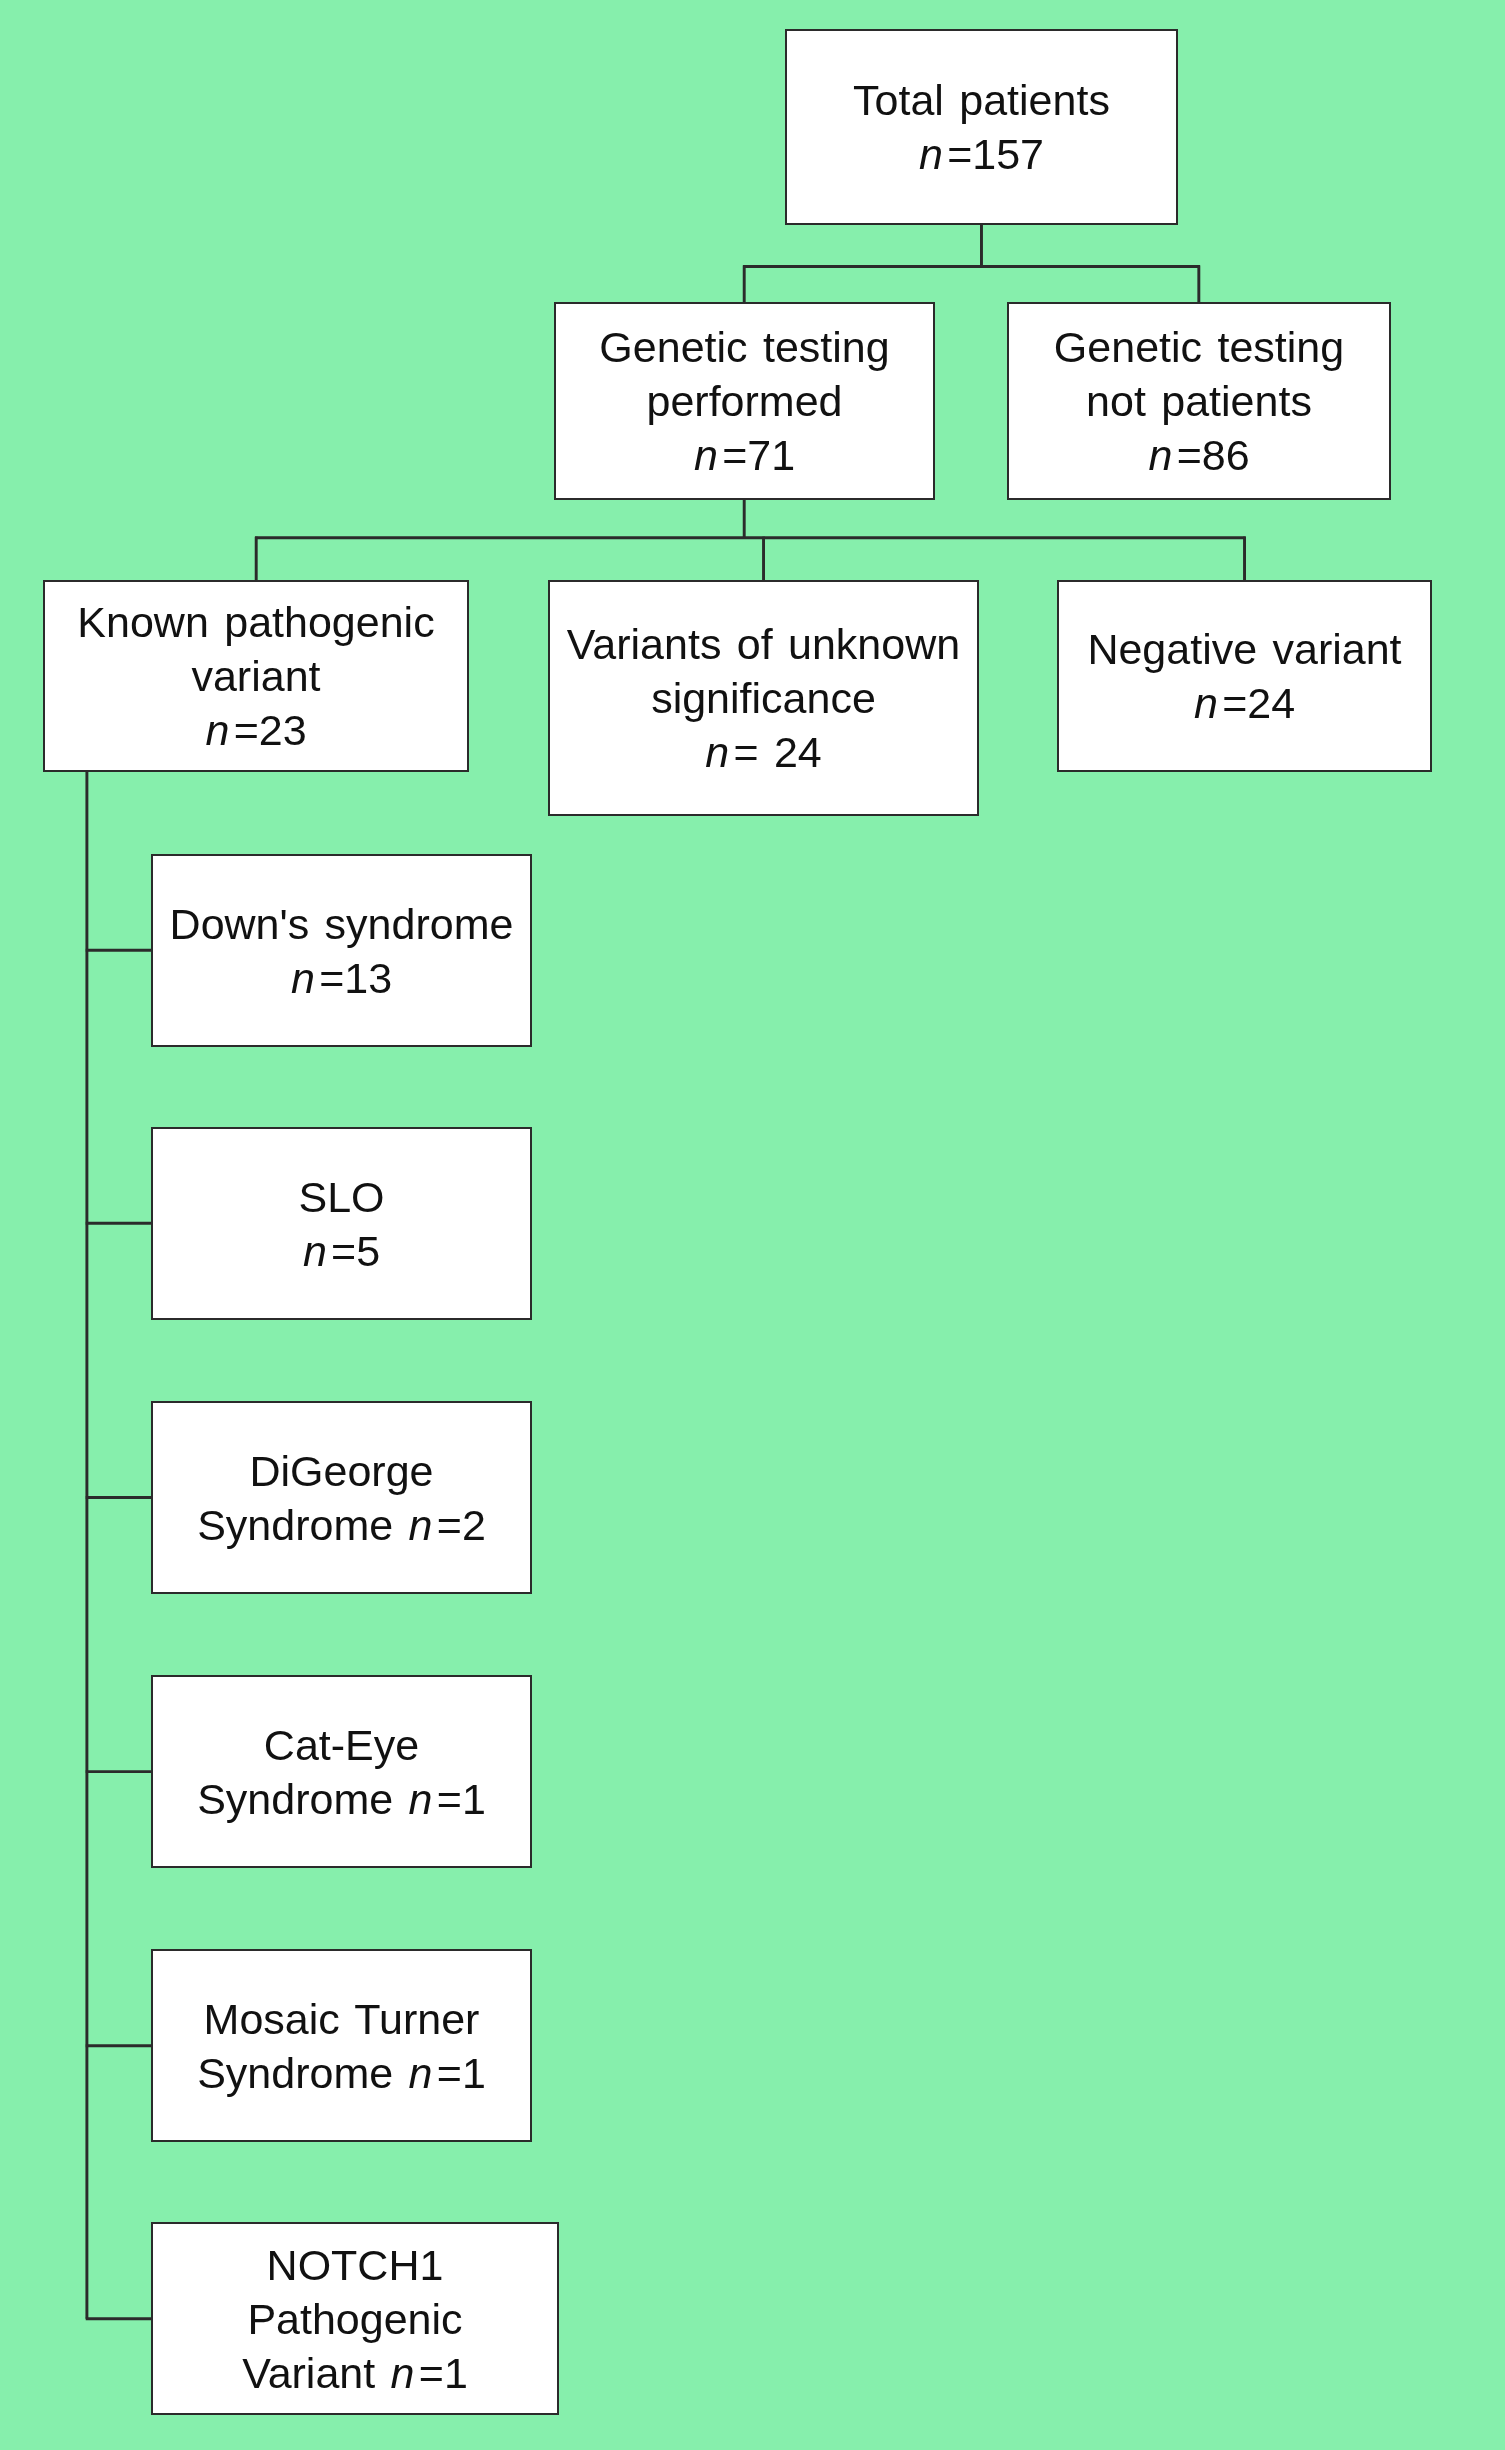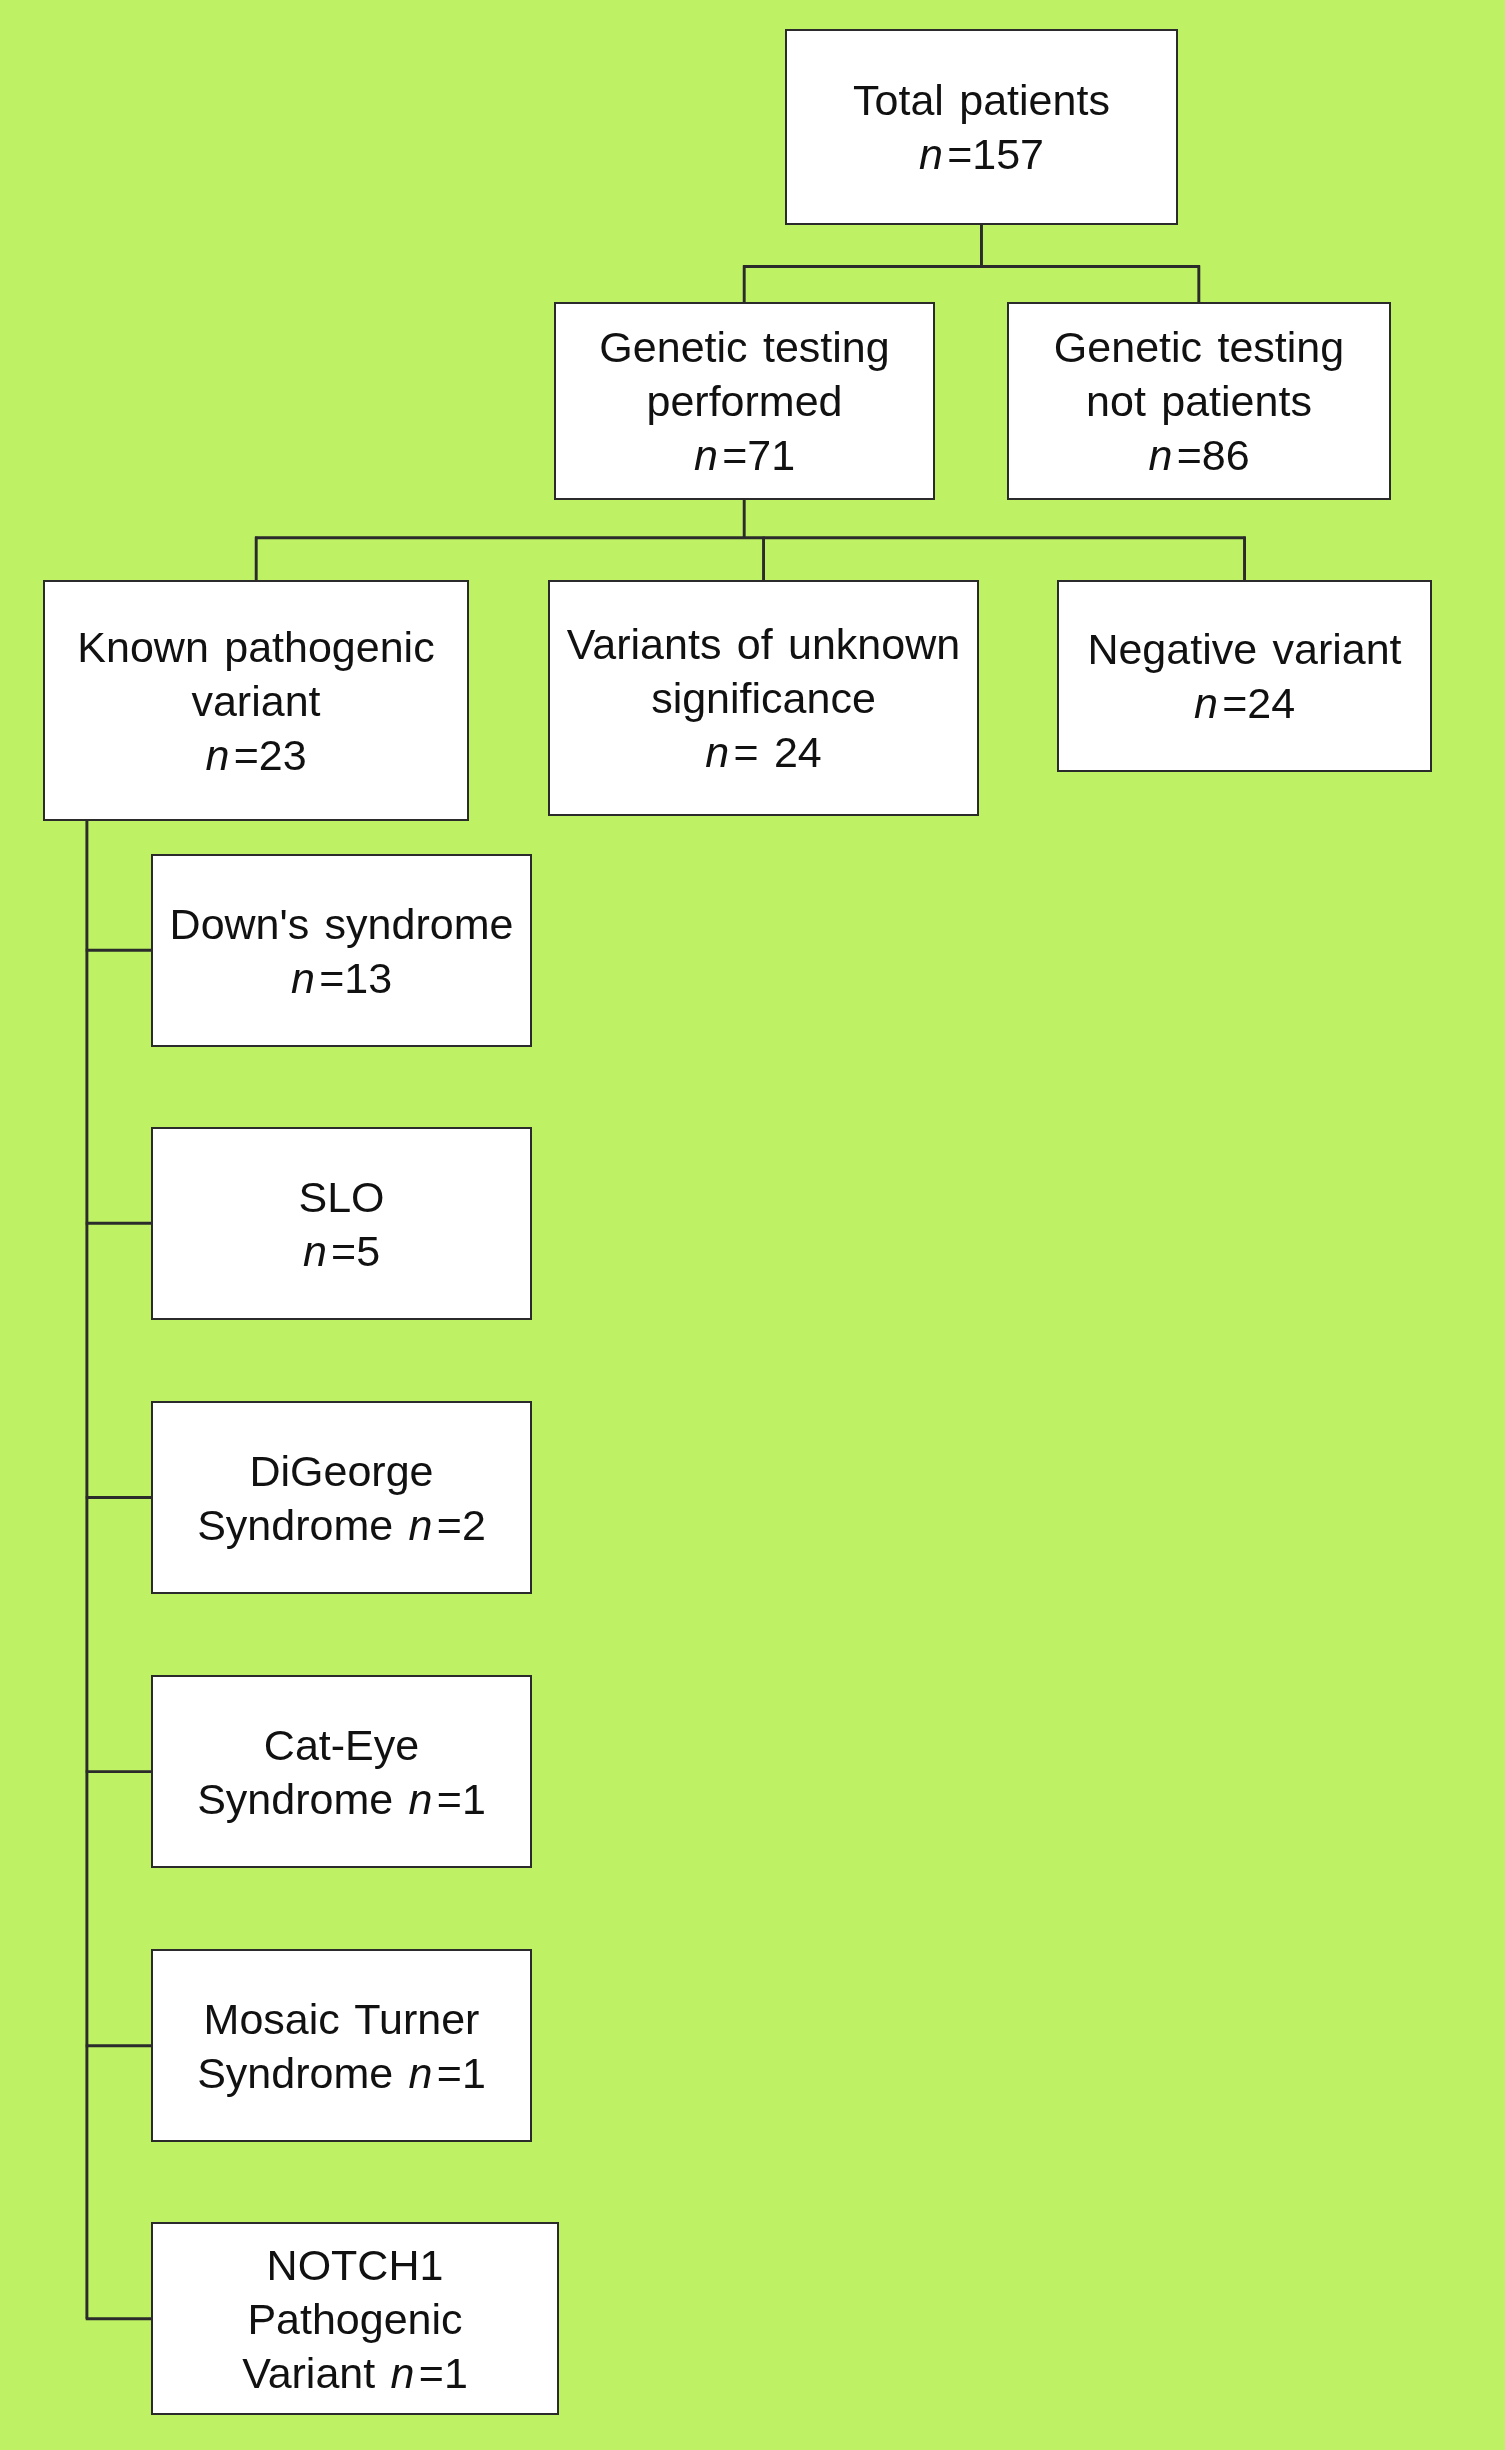--- a/index.html
+++ b/index.html
@@ -1,20 +1,20 @@
 <!DOCTYPE html>
 <html style="font-size:9.4px"><head>
 <meta charset="utf-8">
 <style>
   html, body { margin: 0; padding: 0; background: #ffffff; }
   .canvas {
     position: relative;
     width: 1506px;
     height: 2450px;
-    background: #bef264;
+    background: #86efac;
     font-family: "Liberation Sans", "DejaVu Sans", sans-serif;
   }
   svg.edges {
     position: absolute;
     left: 0; top: 0;
     width: 1506px; height: 2450px;
   }
   svg.edges line {
     stroke: #2b2b2b;
     stroke-width: 5;
@@ -75,21 +75,21 @@
     <div class="ln">performed</div>
     <div class="ln"><span class="it">n</span><span>=71</span></div>
   </div>
 
   <div class="node" style="left:1007px;top:302px;width:384px;height:198px">
     <div class="ln">Genetic testing</div>
     <div class="ln">not patients</div>
     <div class="ln"><span class="it">n</span><span>=86</span></div>
   </div>
 
-  <div class="node" style="left:43px;top:580px;width:426px;height:241px">
+  <div class="node" style="left:43px;top:580px;width:426px;height:192px">
     <div class="ln">Known pathogenic</div>
     <div class="ln">variant</div>
     <div class="ln"><span class="it">n</span><span>=23</span></div>
   </div>
 
   <div class="node" style="left:548px;top:580px;width:431px;height:236px">
     <div class="ln">Variants of unknown</div>
     <div class="ln">significance</div>
     <div class="ln"><span class="it">n</span><span>= 24</span></div>
   </div>

